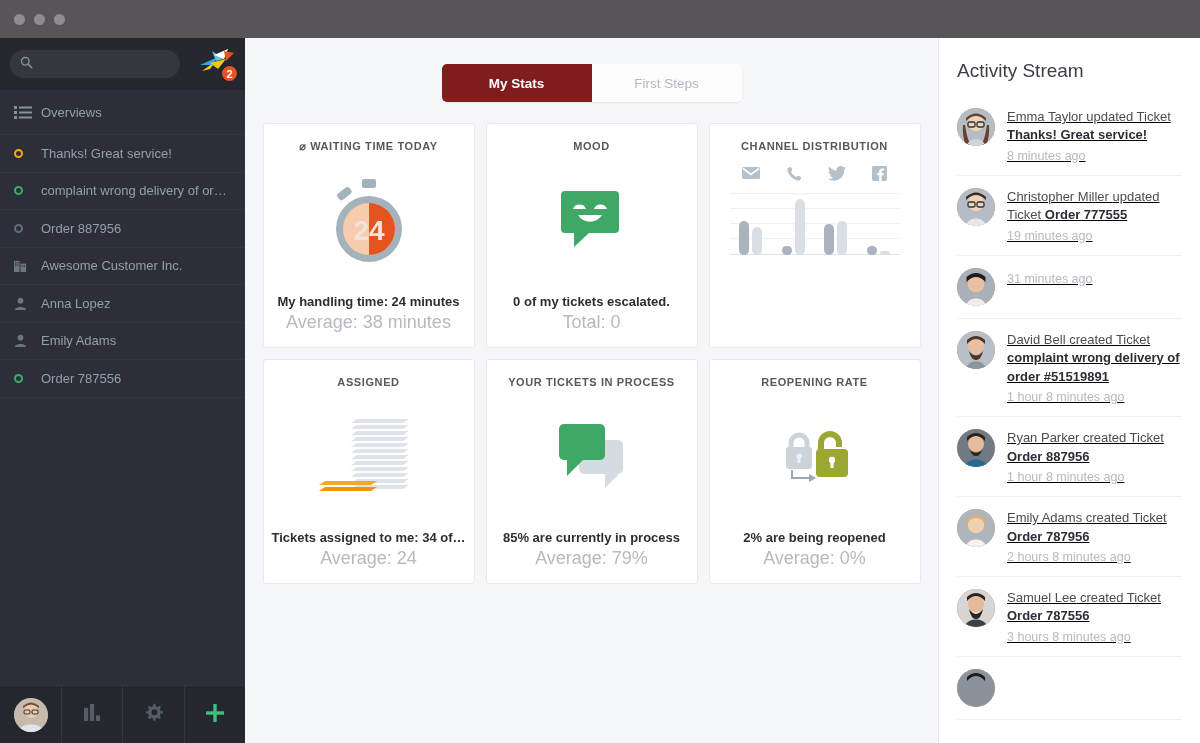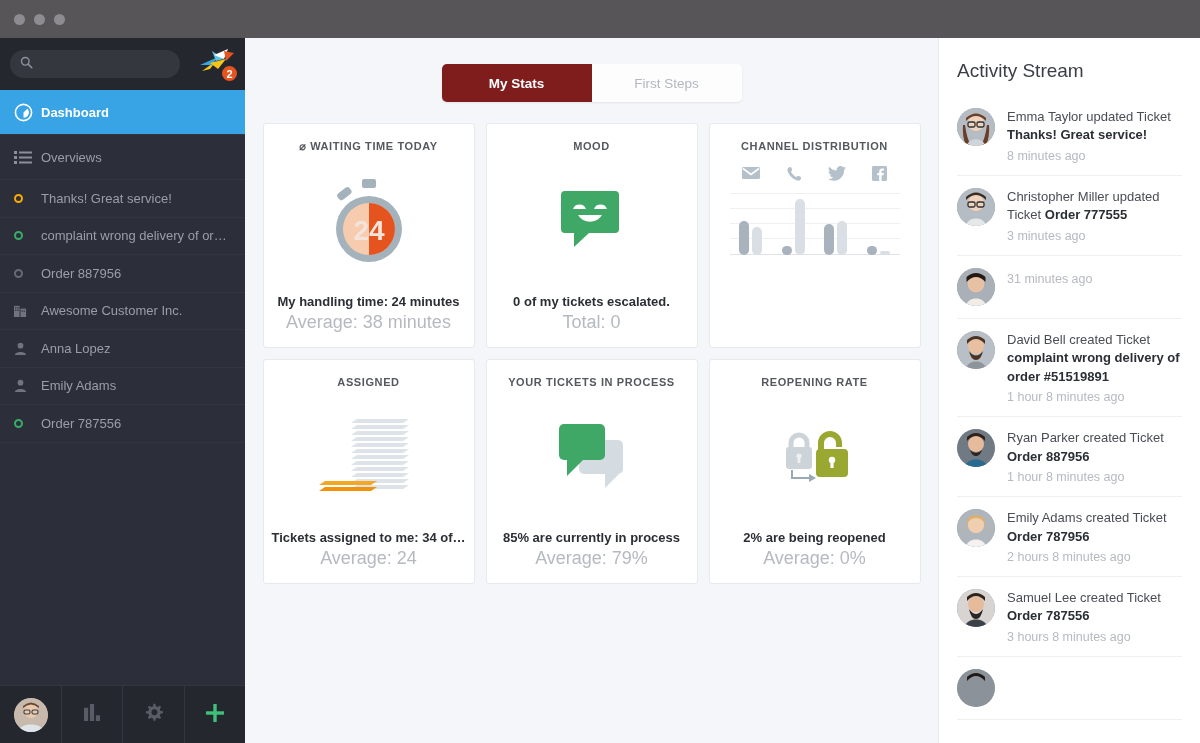--- a/index.html
+++ b/index.html
@@ -128,21 +128,21 @@
   .bar.dark { background: #a8b3bd; }
   .bar.light { background: #d9dfe5; }
 
   
   .activity {
     width: 262px; flex: 0 0 262px; background: #fff;
     border-left: 1px solid #e7e9ee; padding: 22px 18px 0;
     overflow: hidden;
   }
   .act-title { font-size: 19px; color: #3b3e46; margin-bottom: 14px; }
-  .act-item { display: flex; padding: 12px 0; border-bottom: 1px solid #eef0f3; }
+  .act-item { display: flex; padding: 12px 0; border-bottom: 1px solid #eef0f3; text-decoration: underline; }
   .act-item:first-of-type { padding-top: 4px; }
   .act-avatar {
     width: 38px; height: 38px; flex: 0 0 38px; border-radius: 50%;
     margin-right: 12px; overflow: hidden; background: #9aa0a8; position: relative;
   }
   .act-text { font-size: 13px; color: #4a4d55; line-height: 1.42; }
   .act-text b { color: #2b2e35; }
   .act-time { font-size: 12.5px; color: #b6b9c1; margin-top: 4px; }
 </style>
 </head>
@@ -182,29 +182,20 @@
               <path d="M26 6 L36 8 L28 16 Z" fill="#e5541f"></path>
               <path d="M12 18 L28 14 L20 24 Z" fill="#f5c518"></path>
             </svg>
           </span>
           <span class="badge">2</span>
         </div>
       </div>
 
       <div class="nav">
 
-        <div class="nav-item tall active">
-          <span class="nav-ico">
-            <svg width="19" height="19" viewBox="0 0 20 20">
-              <circle cx="10" cy="10" r="8.5" fill="none" stroke="#fff" stroke-width="1.7"></circle>
-              <path d="M10 10 L14 6 A5.6 5.6 0 0 1 10 15.6 Z" fill="#fff"></path>
-            </svg>
-          </span>
-          <span class="nav-label">Dashboard</span>
-        </div>
 
         <div class="nav-item tall">
           <span class="nav-ico">
             <svg width="18" height="14" viewBox="0 0 18 14">
               <g fill="#8b8f99">
                 <rect x="0" y="1" width="3" height="3"></rect>
                   <rect x="5" y="1.5" width="13" height="2"></rect>
                 <rect x="0" y="6" width="3" height="3"></rect>
                   <rect x="5" y="6.5" width="13" height="2"></rect>
                 <rect x="0" y="11" width="3" height="3"></rect>
@@ -542,21 +533,21 @@
           <rect x="20" y="14" width="7" height="5" rx="1.5" fill="none" stroke="#2e2e33" stroke-width="1.3"></rect>
           <path d="M9 38 C10 28 28 28 29 38 Z" fill="#e4e8eb"></path>
             </svg>
         </div>
         <div>
           <div class="act-text">
             <span>Christopher Miller</span>
             <span>updated Ticket</span>
             <b>Order 777555</b>
           </div>
-          <div class="act-time">3 minutes ago</div>
+          <div class="act-time">19 minutes ago</div>
         </div>
       </div>
 
       <div class="act-item">
         <div class="act-avatar">
           <svg width="38" height="38" viewBox="0 0 38 38">
               <circle cx="19" cy="19" r="19" fill="#a9b0b8"></circle>
           <circle cx="19" cy="16" r="8.4" fill="#e8c0a4"></circle>
           <path d="M9.5 14 Q19 4 28.5 14 L28.5 9 Q19 1 9.5 9 Z" fill="#241a14"></path>
           <path d="M9 38 C10 28 28 28 29 38 Z" fill="#f2ece7"></path>

